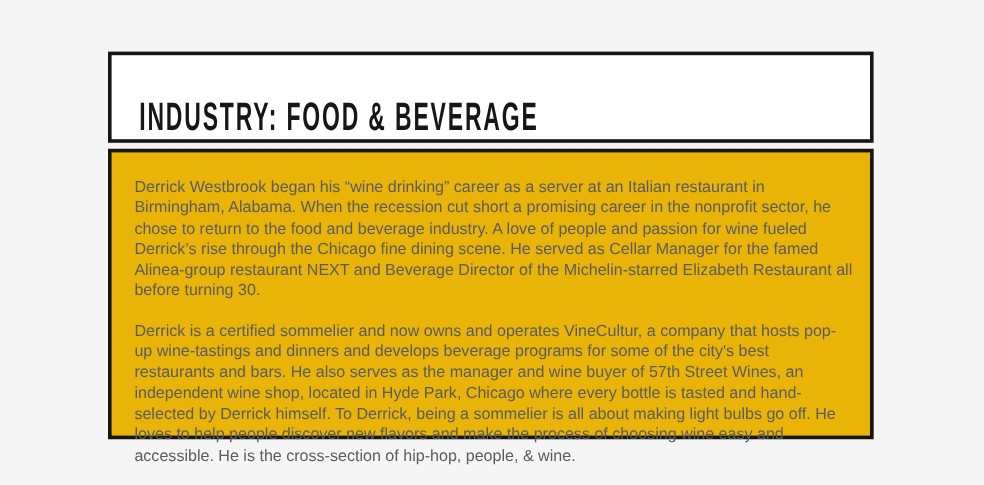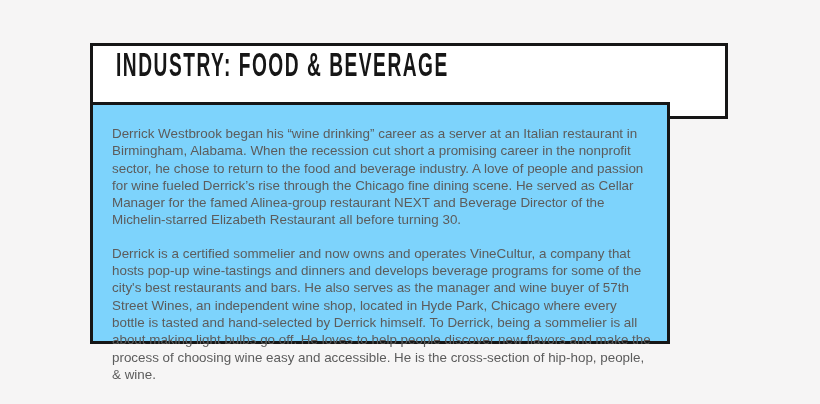--- a/index.html
+++ b/index.html
@@ -17,41 +17,41 @@
   }
   .card-header {
     position: absolute;
     left: 90px;
     top: 43px;
     width: 638px;
     height: 76px;
     background: #ffffff;
     border: 3px solid #161616;
     display: flex;
-    align-items: flex-start;
+    align-items: flex-end;
     padding-left: 23px;
   }
   .card-title {
     display: inline-block;
     font-size: 33px;
     font-weight: bold;
     letter-spacing: 0.08em;
     color: #161616;
     text-transform: uppercase;
     white-space: nowrap;
     transform: scaleX(0.58);
     transform-origin: left center;
   }
   .card-body {
     position: absolute;
     left: 90px;
-    top: 102px;
-    width: 580px;
+    top: 124px;
+    width: 638px;
     height: 242px;
-    background: #7dd3fc;
+    background: #eab308;
     border: 3px solid #161616;
     padding: 20px 14px 18px 19px;
   }
   .card-body p {
     font-size: 13.4px;
     line-height: 17.3px;
     color: #5c5c5c;
     margin-bottom: 16px;
   }
   .card-body p:last-child { margin-bottom: 0; }

